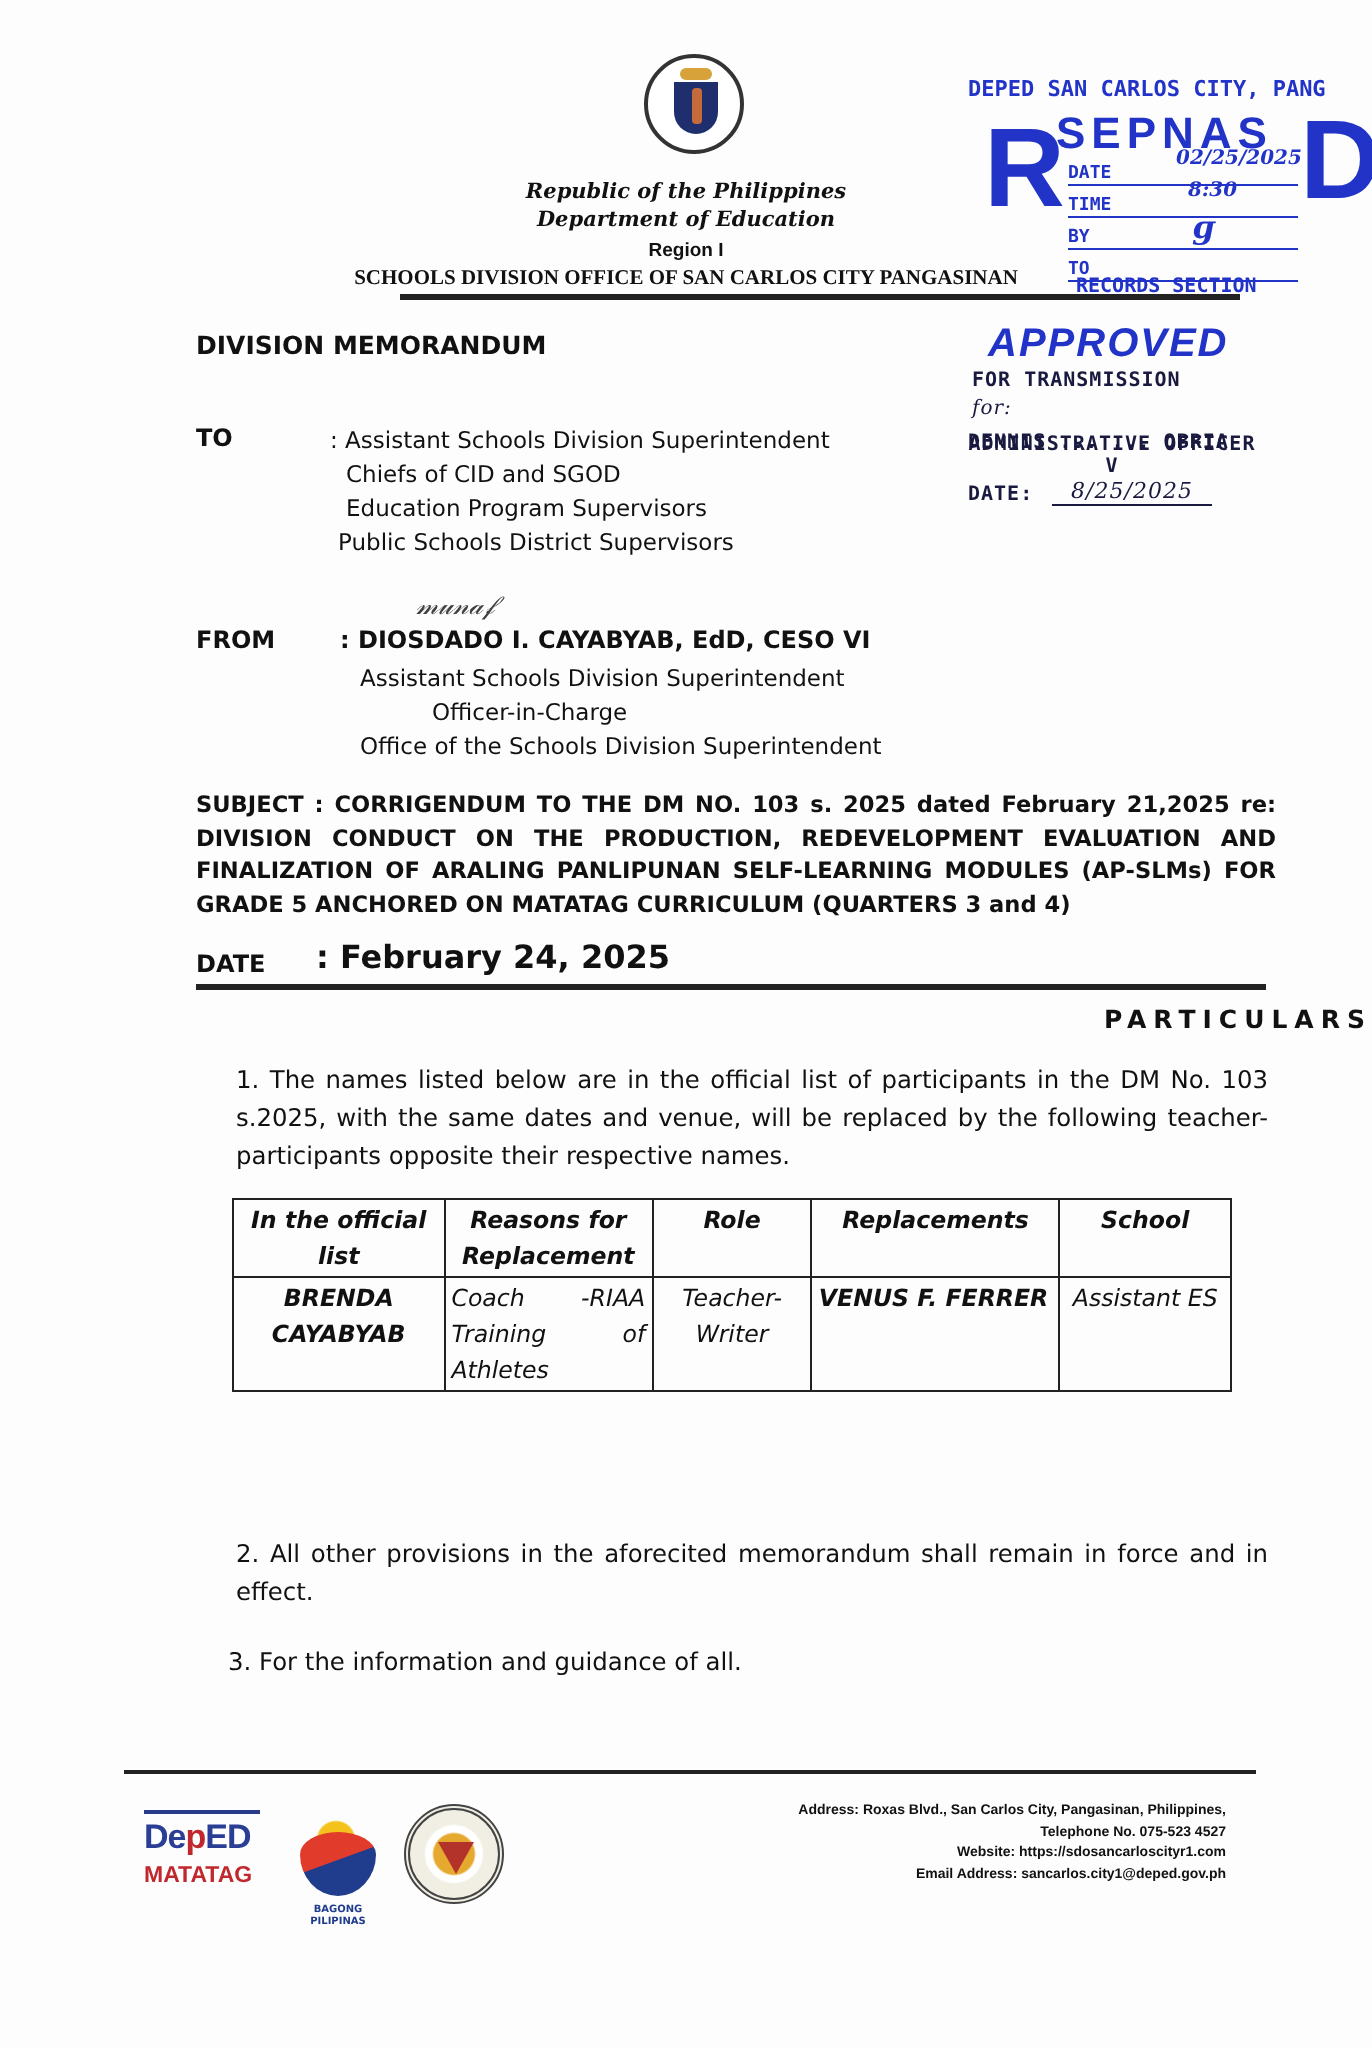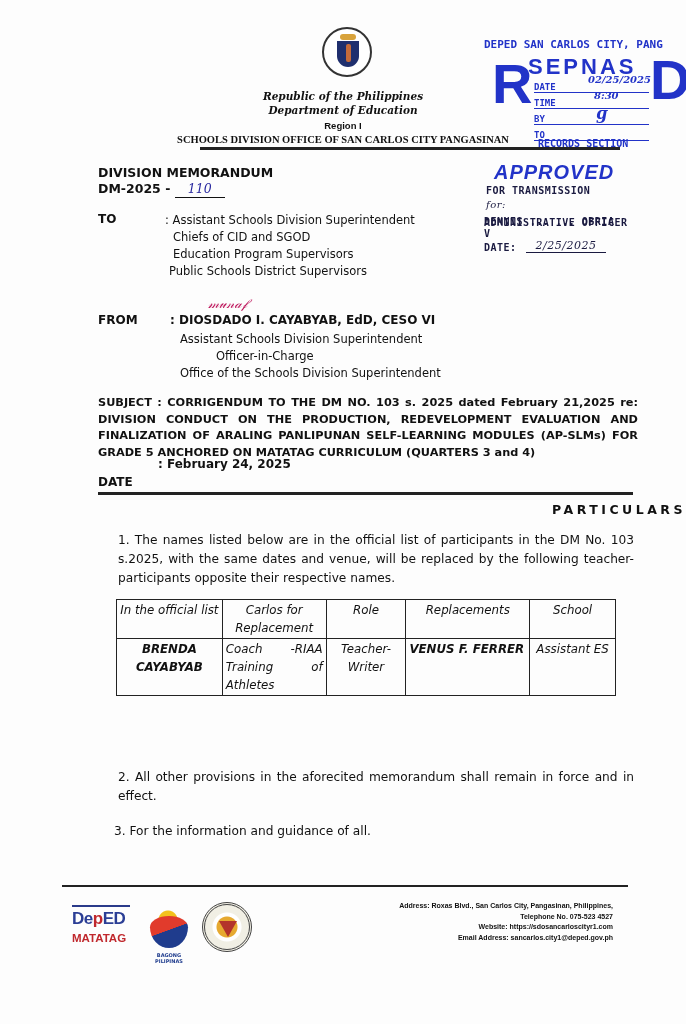--- a/index.html
+++ b/index.html
@@ -25,44 +25,44 @@
   .stamp-released .top { position:absolute; left: 0; top: 8px; font-size: 11px; letter-spacing: 0px; }
   .stamp-released .R { position:absolute; left: 8px; top: 26px; font-size: 56px; line-height: 56px; font-family:"Liberation Sans",sans-serif; }
   .stamp-released .D { position:absolute; left: 166px; top: 22px; font-size: 56px; line-height: 56px; font-family:"Liberation Sans",sans-serif; }
   .stamp-released .word { position:absolute; left: 44px; top: 24px; font-size: 22px; letter-spacing: 3px; font-family:"Liberation Sans",sans-serif; }
   .stamp-released .row { position:absolute; left: 50px; font-size: 9px; width: 115px; border-bottom: 1.5px solid #2233c8; }
   .stamp-released .hw { position:absolute; font-family:"DejaVu Serif",serif; font-style: italic; font-weight: bold; font-size: 10px; }
   .stamp-released .bottom { position:absolute; left: 54px; top: 126px; font-size: 10px; }
 
   .stamp-approved { left: 478px; top: 161px; width: 150px; height: 110px; }
   .stamp-approved .big { position:absolute; left: 16px; top: 0; font-size: 20px; font-family:"Liberation Sans",sans-serif; font-style: italic; letter-spacing: 1px; }
-  .stamp-approved .sm { position:absolute; font-size: 10px; color: #1a1a40; letter-spacing: 0.5px; }
-  .sig-scribble { color: #be185d; font-family: "DejaVu Serif", serif; font-style: italic; }
+  .stamp-approved .sm { position:absolute; font-size: 10px; color: #1a1a40; letter-spacing: 0.5px; text-align: center; }
+  .sig-scribble { color: #404040; font-family: "DejaVu Serif", serif; font-style: italic; }
 
   
   .memo-title { left: 98px; top: 165px; font-size: 12.5px; font-weight: bold; font-family: "DejaVu Sans", sans-serif; line-height: 16px; }
   .dm-num { color: #2a2aa0; font-style: italic; font-weight: normal; font-family: "DejaVu Serif", serif; display:inline-block; width: 50px; border-bottom: 1.5px solid #111; text-align: center; }
   .lbl { font-size: 12px; font-weight: bold; }
   .txt { font-size: 11.5px; font-family: "DejaVu Sans", sans-serif; }
   .to-label { left: 98px; top: 212px; }
   .to-list { left: 165px; top: 212px; line-height: 17px; }
   .from-label { left: 98px; top: 313px; }
   .from-name { left: 170px; top: 313px; font-size: 12px; font-weight: bold; }
   .from-sub { left: 170px; line-height: 17px; }
   .subject { left: 98px; top: 395px; width: 540px; font-size: 11.3px; font-weight: bold; line-height: 16.5px; font-family: "DejaVu Sans", sans-serif; text-align: justify; text-align-last: left; }
   .date-label { left: 98px; top: 475px; font-size: 12px; font-weight: bold; }
-  .date-val { left: 158px; top: 457px; font-size: 12px; font-weight: bold; }
+  .date-val { left: 158px; top: 469px; font-size: 16px; font-weight: bold; }
   .date-rule { left: 98px; top: 492px; width: 535px; height: 2.5px; background: #222; }
 
   .particulars { left: 0; width: 686px; top: 502px; text-align: right; font-size: 12.5px; font-weight: bold; letter-spacing: 3.5px; }
   .para { left: 118px; width: 516px; font-size: 12.2px; line-height: 19px; text-align: justify; text-align-last: left; }
 
   table.rep { position: absolute; left: 116px; top: 599px; width: 500px; border-collapse: collapse; font-size: 11.8px; font-family: "DejaVu Sans", sans-serif; }
   table.rep th, table.rep td { border: 1px solid #222; vertical-align: top; padding: 1px 3px; line-height: 18px; text-align: center; }
-  table.rep th { font-weight: normal; text-align: center; }
+  table.rep th { font-weight: bold; text-align: center; }
   table.rep td.b { font-weight: bold; }
   table.rep td.j { text-align: justify; text-align-last: left; }
   .c1 { width: 106px; } .c2 { width: 104px; } .c3 { width: 80px; } .c4 { width: 124px; } .c5 { width: 86px; }
 
   
   .foot-rule { left: 62px; top: 885px; width: 566px; height: 2px; background: #222; }
   .foot-addr { left: 380px; top: 901px; width: 233px; text-align: right; font-size: 7px; font-weight: bold; line-height: 10.5px; font-family: "Liberation Sans", sans-serif; }
   .logo-deped { left: 72px; top: 905px; width: 62px; height: 56px; }
   .logo-deped .bar { position:absolute; left: 0; top: 0; width: 58px; height: 2px; background: #2a3a8a; }
   .logo-deped .d { position:absolute; left: 0; top: 4px; font-size: 17px; font-weight: bold; font-family:"Liberation Sans",sans-serif; color: #2b3e95; letter-spacing: -0.5px; }
@@ -104,29 +104,25 @@
   <div class="bottom" style="top:108px">RECORDS SECTION</div>
 </div>
 
 <div class="abs stamp stamp-approved">
   <div class="big">APPROVED</div>
   <div class="sm" style="left:8px;top:24px;color:#1a1a40">FOR TRANSMISSION</div>
   <div class="sm sig-scribble" style="left:8px;top:38px;font-weight:normal">for:</div>
   <div class="sm" style="left:6px;top:55px">DENNIS ... ... OBRIA</div>
   <div class="sm" style="left:6px;top:56px">ADMINISTRATIVE OFFICER V</div>
   <div class="sm" style="left:6px;top:81px">DATE:</div>
-  <div class="sm sig-scribble" style="left:48px;top:78px;width:80px;border-bottom:1.5px solid #1a1a40;text-align:center;font-weight:normal;font-size:11px">2/25/2025</div>
+  <div class="sm sig-scribble" style="left:48px;top:78px;width:80px;border-bottom:1.5px solid #1a1a40;text-align:center;font-weight:normal;font-size:11px">8/25/2025</div>
 </div>
 
 <div class="abs memo-title">
   <div>DIVISION MEMORANDUM</div>
-  <div>
-    <span>DM-2025 -</span>
-    <span class="dm-num">110</span>
-  </div>
 </div>
 
 <div class="abs lbl to-label">TO</div>
 <div class="abs txt to-list">
   <div>: Assistant Schools Division Superintendent</div>
   <div style="padding-left:8px">Chiefs of CID and SGOD</div>
   <div style="padding-left:8px">Education Program Supervisors</div>
   <div style="padding-left:4px">Public Schools District Supervisors</div>
 </div>
 
@@ -143,21 +139,21 @@
 <div class="abs date-val">: February 24, 2025</div>
 <div class="abs date-rule"></div>
 
 <div class="abs particulars">PARTICULARS</div>
 <div class="abs para" style="top:531px">1. The names listed below are in the official list of participants in the DM No. 103 s.2025, with the same dates and venue, will be replaced by the following teacher-participants opposite their respective names.</div>
 
 <table class="rep">
   <thead>
     <tr>
       <th class="c1">In the official list</th>
-      <th class="c2">Carlos for Replacement</th>
+      <th class="c2">Reasons for Replacement</th>
       <th class="c3">Role</th>
       <th class="c4">Replacements</th>
       <th class="c5">School</th>
     </tr>
   </thead>
   <tbody>
     <tr>
       <td class="b">BRENDA CAYABYAB</td>
       <td class="j">Coach -RIAA Training of Athletes</td>
       <td>Teacher-Writer</td>

